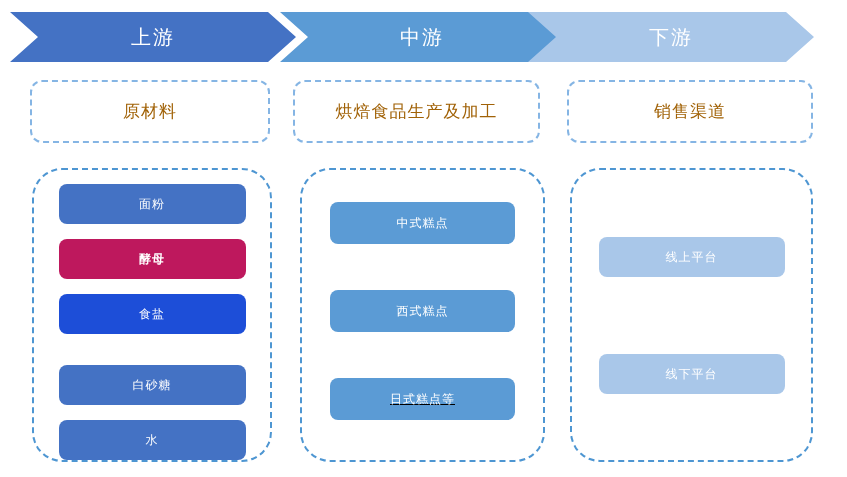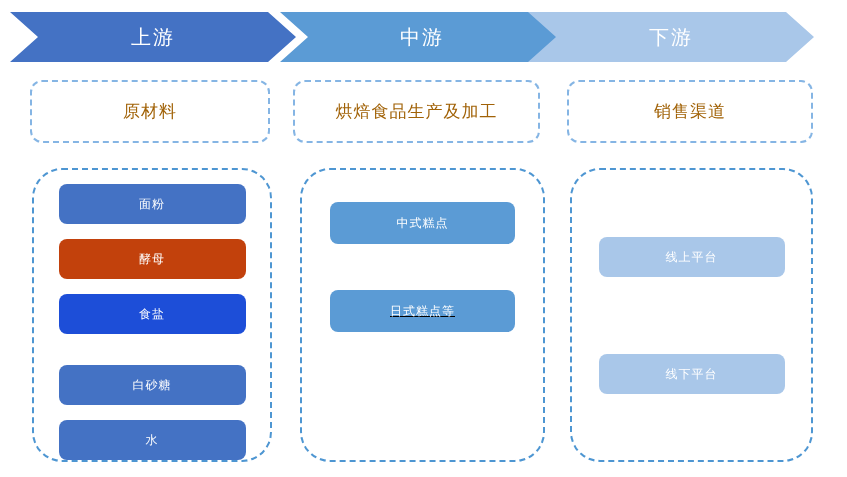--- a/index.html
+++ b/index.html
@@ -57,21 +57,21 @@
         <span>上游</span>
       </div>
       <div class="header-box h1" style="border: 2px dashed rgb(133, 181, 228);">
         <span>原材料</span>
       </div>
       <div class="container c1" style="border: 2px dashed rgb(78, 150, 210);">
         <div class="items">
           <div class="chip" style="background: rgb(68, 114, 196);">
             <span>面粉</span>
           </div>
-          <div class="chip" style="background: #c2410c;">
+          <div class="chip" style="background: #be185d; font-weight: bold;">
             <span>酵母</span>
           </div>
           <div class="chip" style="background: #1d4ed8;">
             <span>食盐</span>
           </div>
           <div class="chip" style="background: rgb(68, 114, 196); margin-top: 16px;">
             <span>白砂糖</span>
           </div>
           <div class="chip" style="background: rgb(68, 114, 196);">
             <span>水</span>
@@ -81,20 +81,23 @@
       <div class="arrow arrow-2" style="background: rgb(91, 155, 213);">
         <span>中游</span>
       </div>
       <div class="header-box h2" style="border: 2px dashed rgb(133, 181, 228);">
         <span>烘焙食品生产及加工</span>
       </div>
       <div class="container c2" style="border: 2px dashed rgb(78, 150, 210);">
         <div class="items">
           <div class="chip" style="background: rgb(91, 155, 213);">
             <span>中式糕点</span>
+          </div>
+          <div class="chip" style="background: rgb(91, 155, 213);">
+            <span>西式糕点</span>
           </div>
           <div class="chip" style="background: rgb(91, 155, 213); text-decoration: underline;">
             <span>日式糕点等</span>
           </div>
         </div>
       </div>
       <div class="arrow arrow-3" style="background: rgb(169, 199, 233);">
         <span>下游</span>
       </div>
       <div class="header-box h3" style="border: 2px dashed rgb(133, 181, 228); justify-content: center;">

